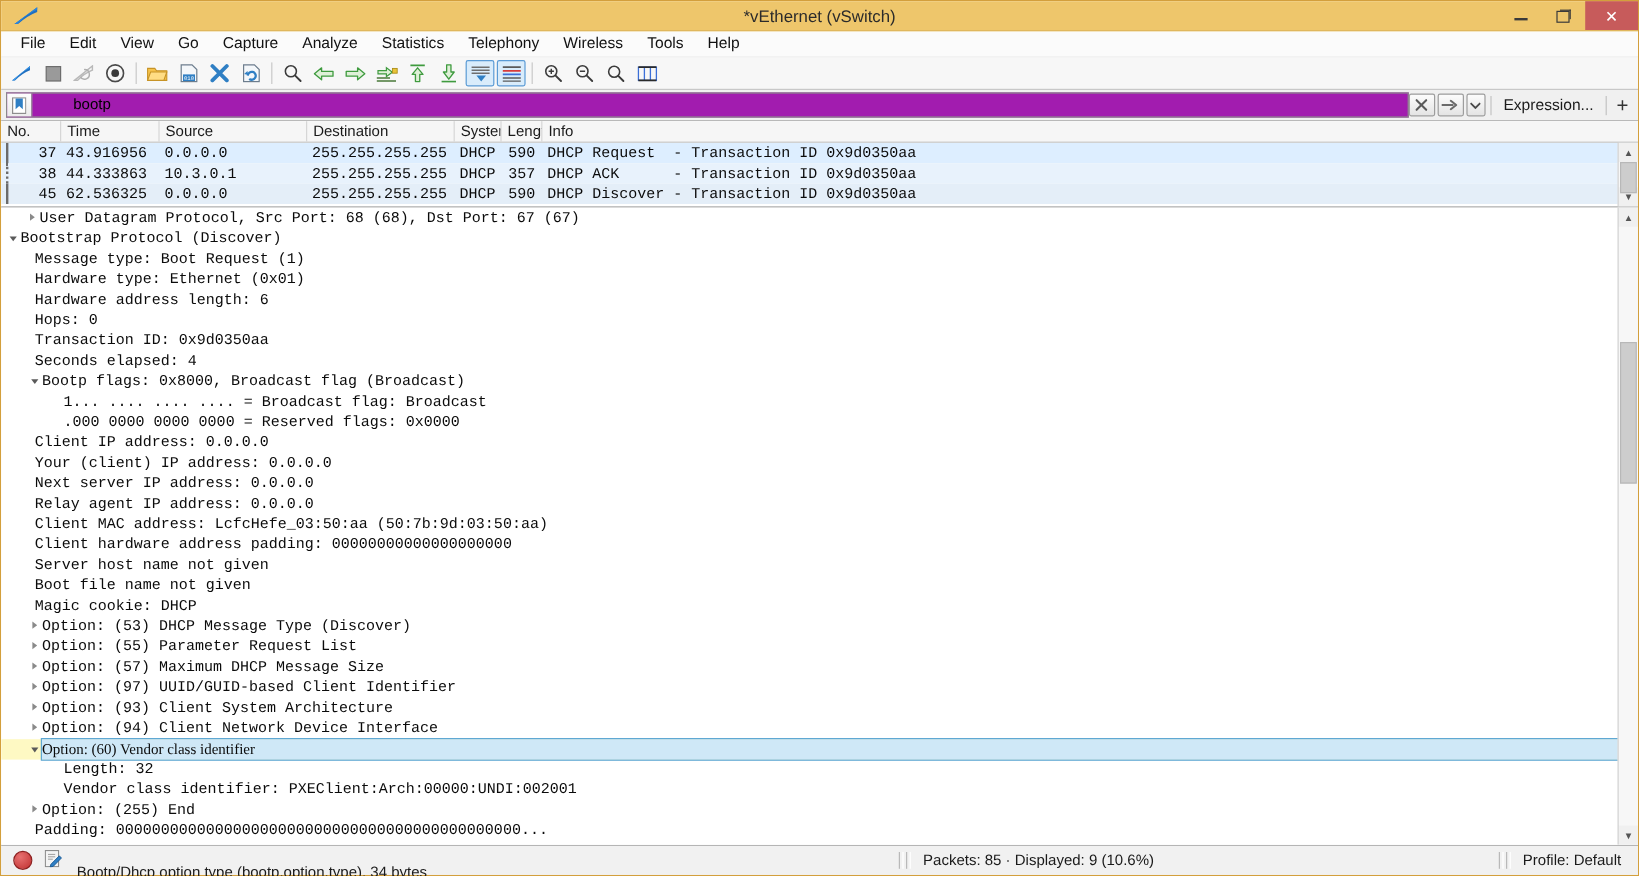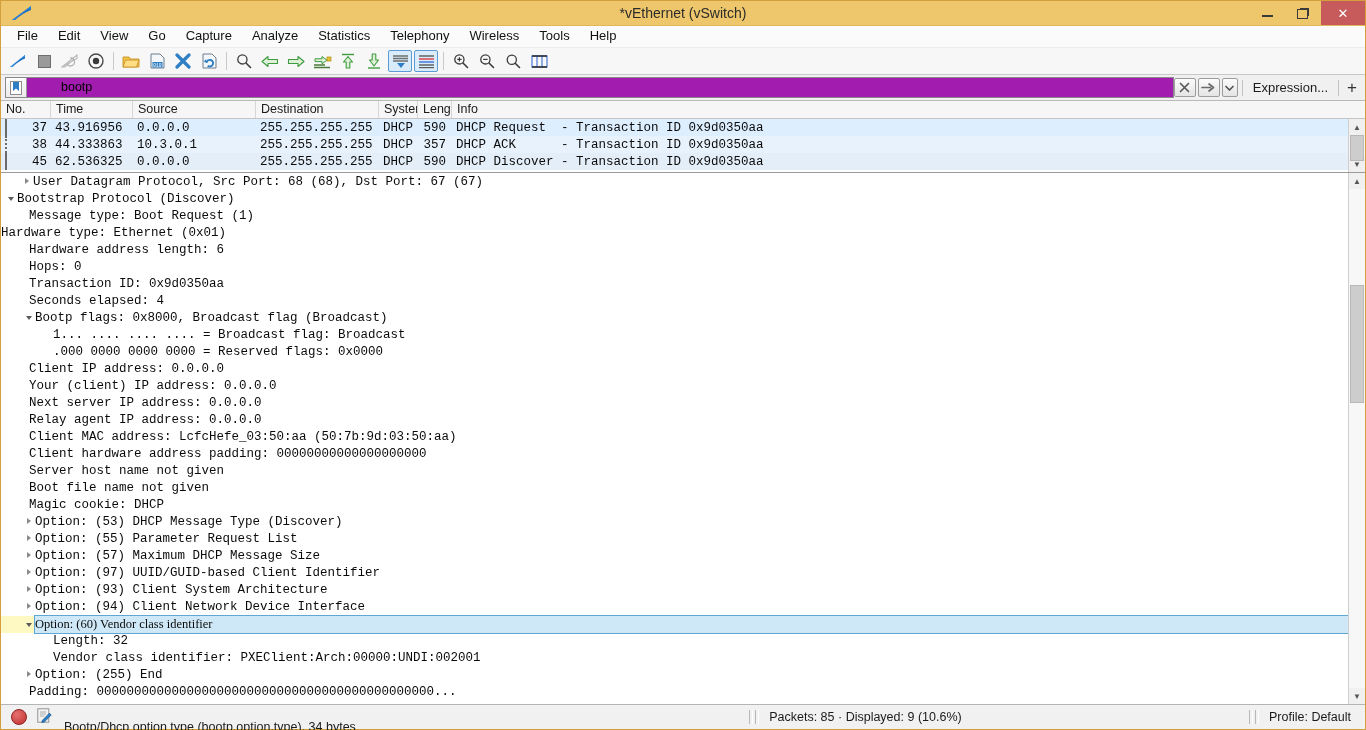--- a/index.html
+++ b/index.html
@@ -569,21 +569,21 @@
       </div>
 
       <div class="tnode" style="padding-left:4px">
         <span class="twisty"><span class="tri-down"></span></span>
         <span class="tlabel">Bootstrap Protocol (Discover)</span>
       </div>
 
       <div class="tnode" style="padding-left:28px">
         <span class="tlabel">Message type: Boot Request (1)</span>
       </div>
-      <div class="tnode" style="">
+      <div class="tnode" style="padding-left:28px">
         <span class="tlabel">Hardware type: Ethernet (0x01)</span>
       </div>
       <div class="tnode" style="padding-left:28px">
         <span class="tlabel">Hardware address length: 6</span>
       </div>
       <div class="tnode" style="padding-left:28px">
         <span class="tlabel">Hops: 0</span>
       </div>
       <div class="tnode" style="padding-left:28px">
         <span class="tlabel">Transaction ID: 0x9d0350aa</span>

